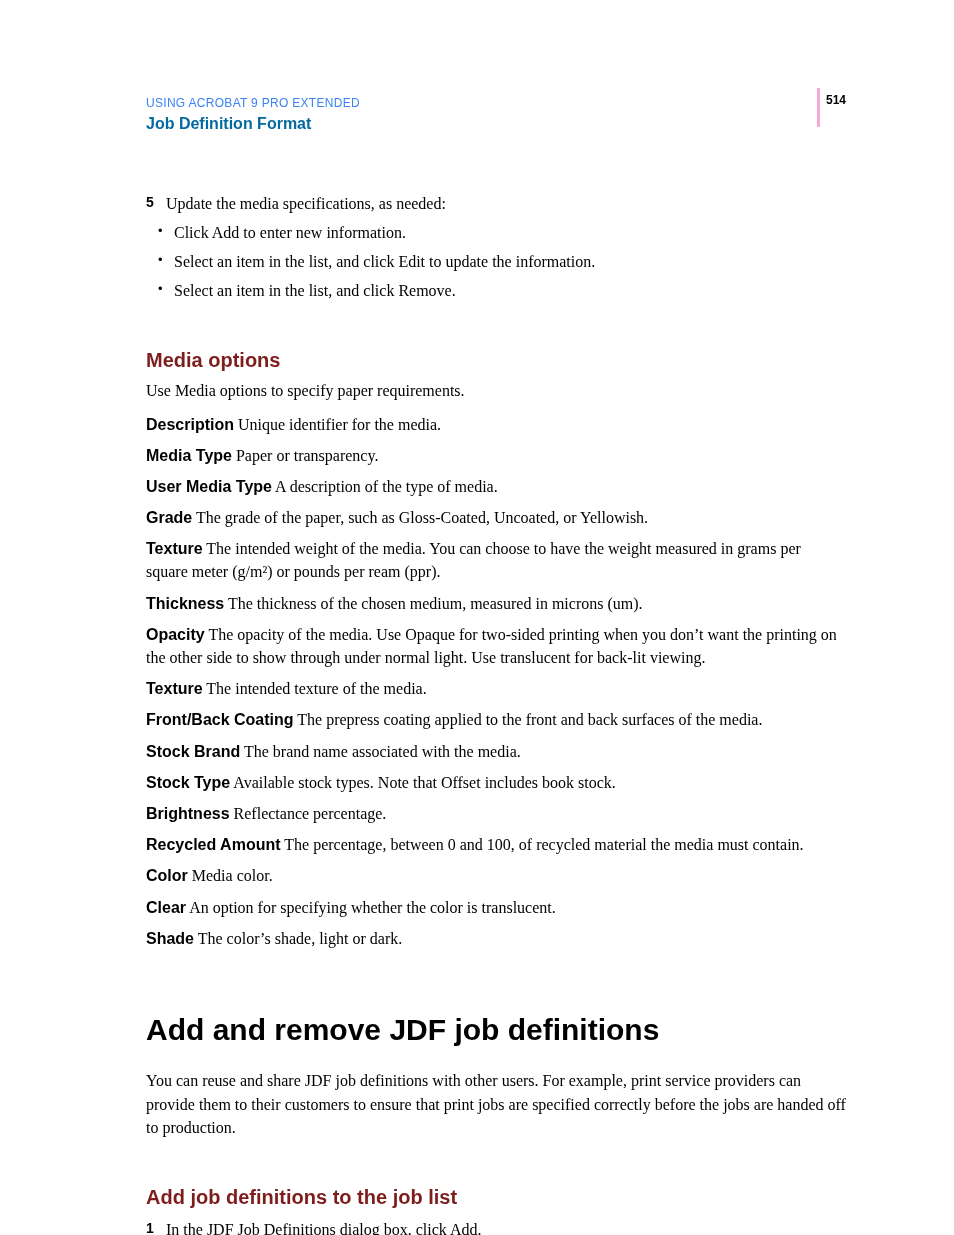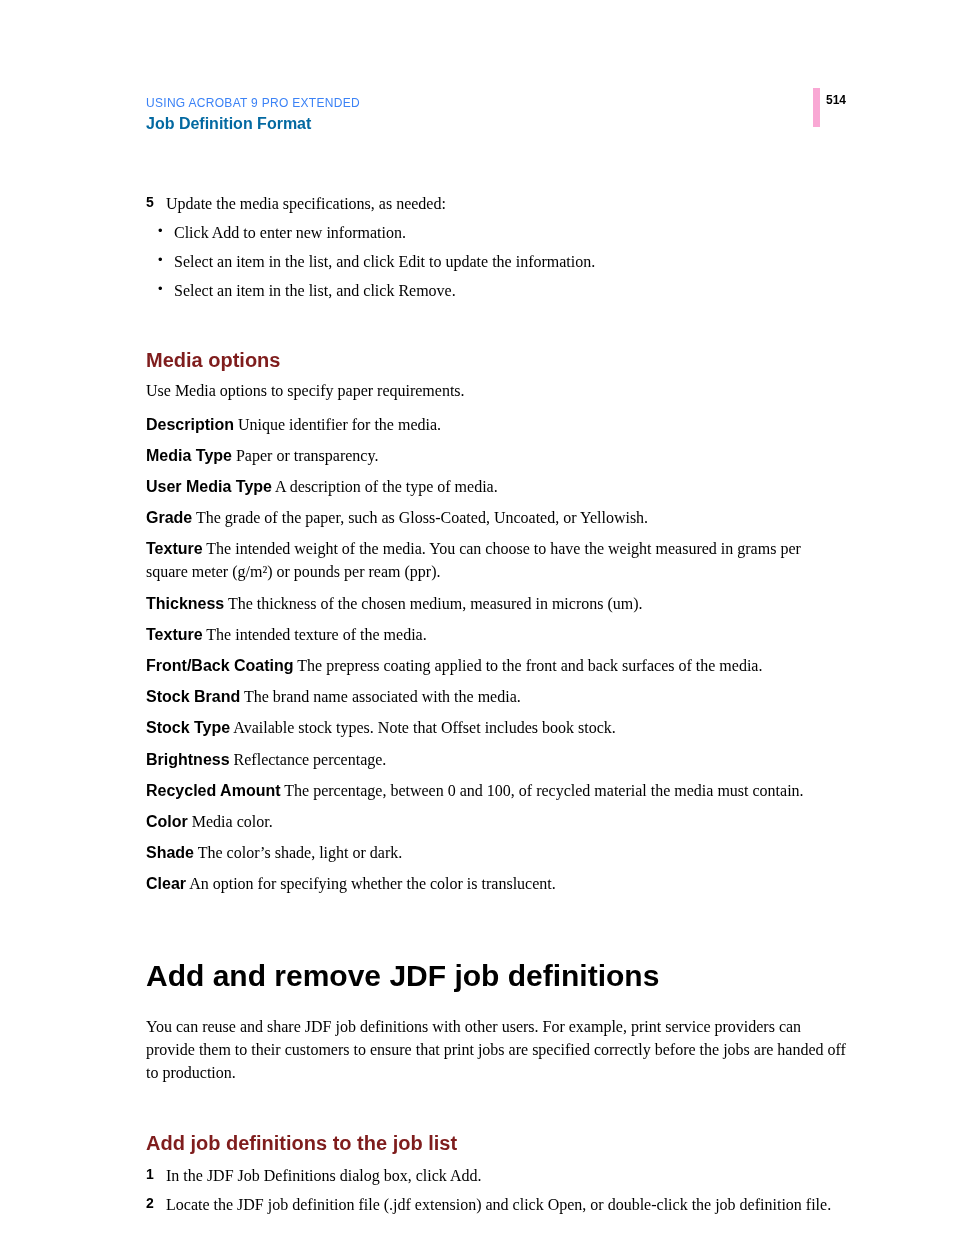--- a/index.html
+++ b/index.html
@@ -26,21 +26,21 @@
     font-weight: 700;
     color: #0369a1;
   }
   .page-number {
     position: absolute;
     top: 88px;
     right: 108px;
     font-family: "Myriad Pro", "Segoe UI", Arial, sans-serif;
     font-size: 12px;
     font-weight: 700;
-    border-left: 7px solid #f9a8d4;
+    border-left: 3px solid #f9a8d4;
     padding: 4px 0 18px 6px;
   }
   .step-row {
     display: flex;
     margin-top: 56px;
     margin-bottom: 6px;
   }
   .step-num {
     font-family: "Myriad Pro", "Segoe UI", Arial, sans-serif;
     font-weight: 700;
@@ -132,29 +132,30 @@
 <div class="h2">Media options</div>
 <div class="para">Use Media options to specify paper requirements.</div>
 
 <div id="defs-container">
     <div class="def-row"><span class="def-term">Description</span><span class="def-body">  Unique identifier for the media.</span></div>
     <div class="def-row"><span class="def-term">Media Type</span><span class="def-body">  Paper or transparency.</span></div>
     <div class="def-row"><span class="def-term">User Media Type</span><span class="def-body">  A description of the type of media.</span></div>
     <div class="def-row"><span class="def-term">Grade</span><span class="def-body">  The grade of the paper, such as Gloss-Coated, Uncoated, or Yellowish.</span></div>
     <div class="def-row"><span class="def-term">Texture</span><span class="def-body">  The intended weight of the media. You can choose to have the weight measured in grams per square meter (g/m²) or pounds per ream (ppr).</span></div>
     <div class="def-row"><span class="def-term">Thickness</span><span class="def-body">  The thickness of the chosen medium, measured in microns (um).</span></div>
+    <div class="def-row"><span class="def-term">Opacity</span><span class="def-body">  The opacity of the media. Use Opaque for two-sided printing when you don’t want the printing on the other side to show through under normal light. Use translucent for back-lit viewing.</span></div>
     <div class="def-row"><span class="def-term">Texture</span><span class="def-body">  The intended texture of the media.</span></div>
     <div class="def-row"><span class="def-term">Front/Back Coating</span><span class="def-body">  The prepress coating applied to the front and back surfaces of the media.</span></div>
     <div class="def-row"><span class="def-term">Stock Brand</span><span class="def-body">  The brand name associated with the media.</span></div>
     <div class="def-row"><span class="def-term">Stock Type</span><span class="def-body">  Available stock types. Note that Offset includes book stock.</span></div>
     <div class="def-row"><span class="def-term">Brightness</span><span class="def-body">  Reflectance percentage.</span></div>
     <div class="def-row"><span class="def-term">Recycled Amount</span><span class="def-body">  The percentage, between 0 and 100, of recycled material the media must contain.</span></div>
     <div class="def-row"><span class="def-term">Color</span><span class="def-body">  Media color.</span></div>
+    <div class="def-row"><span class="def-term">Clear</span><span class="def-body">  An option for specifying whether the color is translucent.</span></div>
     <div class="def-row"><span class="def-term">Shade</span><span class="def-body">  The color’s shade, light or dark.</span></div>
-    <div class="def-row"><span class="def-term">Clear</span><span class="def-body">  An option for specifying whether the color is translucent.</span></div>
   </div>
 
 <div class="h1">Add and remove JDF job definitions</div>
 <div class="para">You can reuse and share JDF job definitions with other users. For example, print service providers can provide them to their customers to ensure that print jobs are specified correctly before the jobs are handed off to production.</div>
 
 <div class="h2">Add job definitions to the job list</div>
 
 <div id="steps-container">
     <div class="ol-row">
       <div class="ol-num">1</div>

